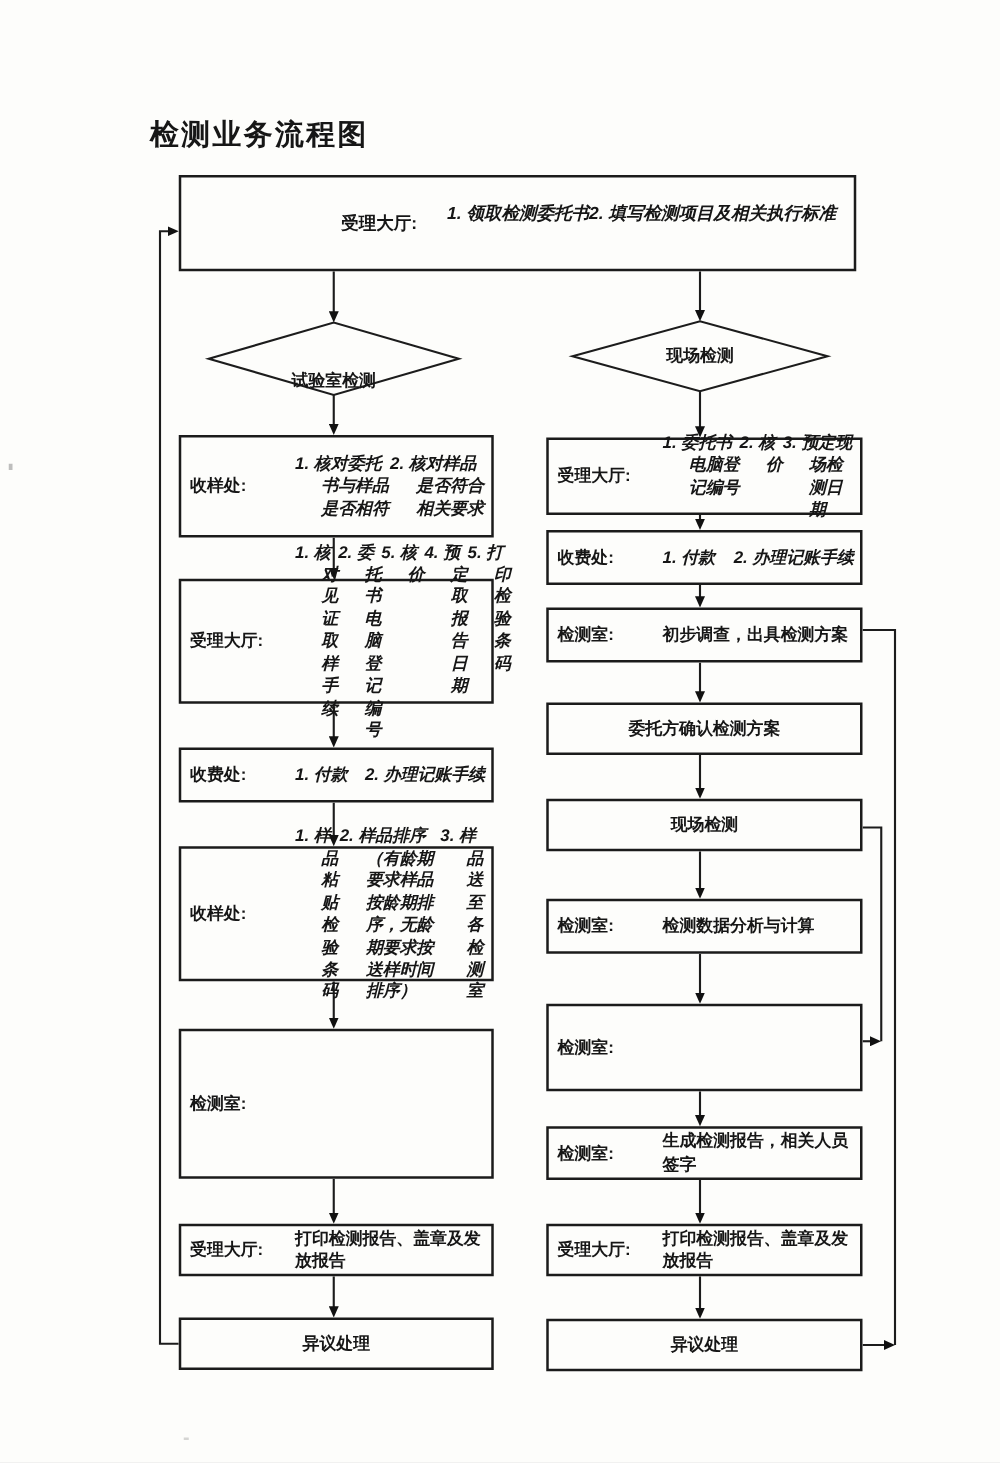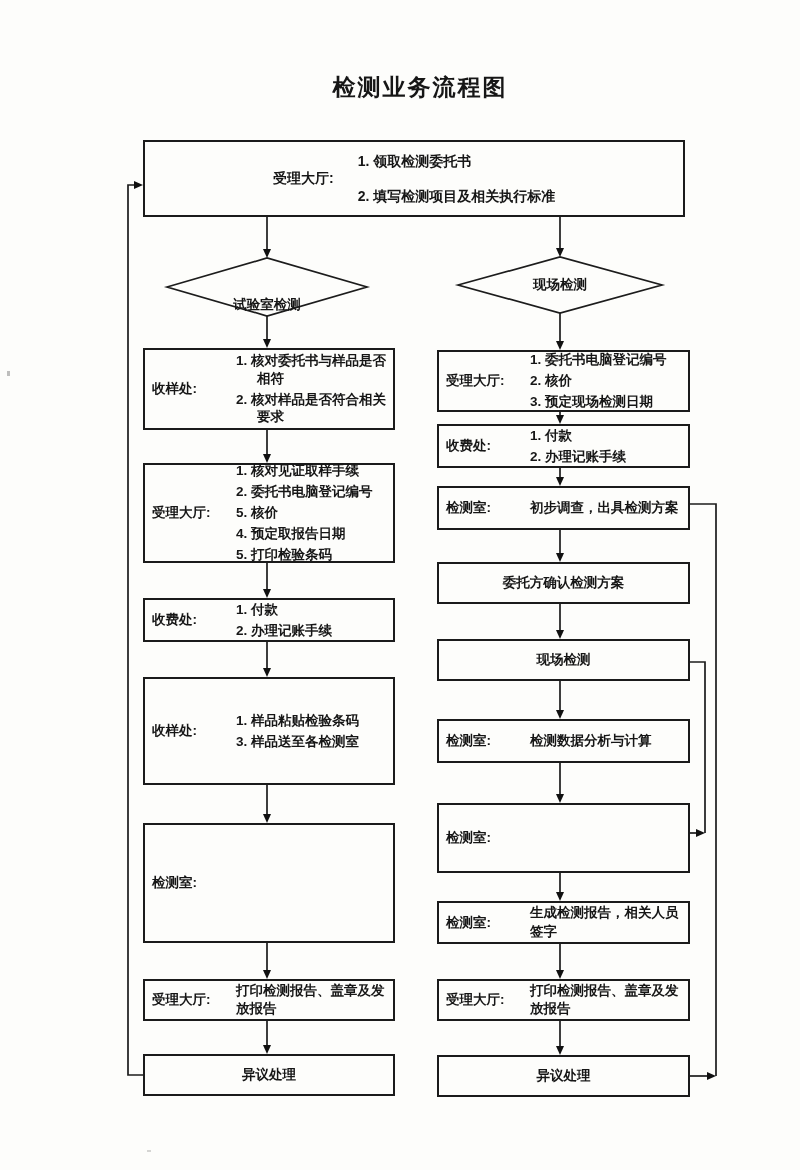--- a/index.html
+++ b/index.html
@@ -3,33 +3,33 @@
 <meta charset="utf-8">
 <style>
   html,body{margin:0;padding:0;background:#e8e8e8;}
   #page{
     position:relative;width:800px;height:1170px;margin:0 auto;
     background:#fdfdfb;overflow:hidden;
     font-family:"Liberation Sans","DejaVu Sans",sans-serif;
     color:#161616;
   }
   #title{
-    position:absolute;left:120px;top:72px;width:600px;
-    text-align:center;font-size:23px;font-weight:bold;letter-spacing:2px;
+    position:absolute;left:120px;top:92px;width:600px;
+    text-align:left;font-size:23px;font-weight:bold;letter-spacing:2px;
   }
   svg#wires{position:absolute;left:0;top:0;z-index:1;pointer-events:none;}
   .box{
     position:absolute;box-sizing:border-box;z-index:2;
     border:2px solid #1b1b1b;background:#fdfdfb;
     display:flex;align-items:center;font-weight:bold;
   }
   .box-label{flex:0 0 auto;width:84px;padding-left:7px;font-size:13.5px;}
   .box-content{
-    flex:1;display:flex;flex-direction:column;justify-content:flex-end;
-    font-size:13.5px;line-height:1.32;padding:4px 5px 4px 0;
+    flex:1;display:flex;flex-direction:row;justify-content:space-between;
+    font-size:13.5px;line-height:1.32;padding:4px 5px 4px 0;font-style:italic;
   }
   .item{padding-left:21px;text-indent:-21px;margin:1.5px 0;}
   .box-text{font-size:13.5px;line-height:1.35;padding:2px 8px 2px 0;}
   .box.center{justify-content:center;}
   .box.center .box-text{padding:0;}
   #top-box{padding-left:128px;}
   #top-box .box-label{width:auto;padding:0;font-size:14px;}
   #top-box .box-content{margin-left:24px;flex:0 1 auto;font-size:14px;}
   #top-box .item{margin:0;}
   #top-box .item:first-child{margin-bottom:16px;}
@@ -124,20 +124,21 @@
     <div class="box-content">
       <div class="item">1. 付款</div>
       <div class="item">2. 办理记账手续</div>
     </div>
   </div>
 
   <div class="box" style="left:143px;top:677px;width:252px;height:108px;">
     <div class="box-label">收样处:</div>
     <div class="box-content">
       <div class="item">1. 样品粘贴检验条码</div>
+      <div class="item">2. 样品排序（有龄期要求样品按龄期排序，无龄期要求按送样时间排序）</div>
       <div class="item">3. 样品送至各检测室</div>
     </div>
   </div>
 
   <div class="box" style="left:143px;top:823px;width:252px;height:120px;">
     <div class="box-label">检测室:</div>
   </div>
 
   <div class="box" style="left:143px;top:979px;width:252px;height:42px;">
     <div class="box-label">受理大厅:</div>

